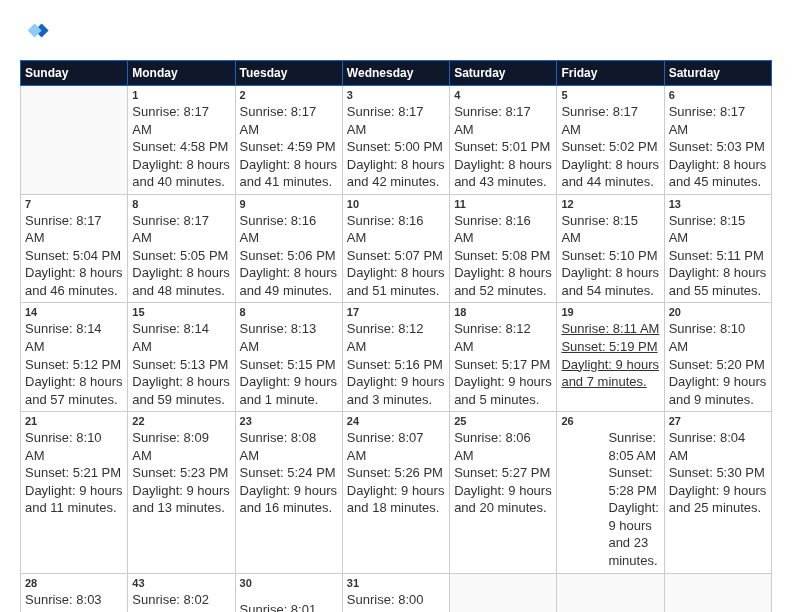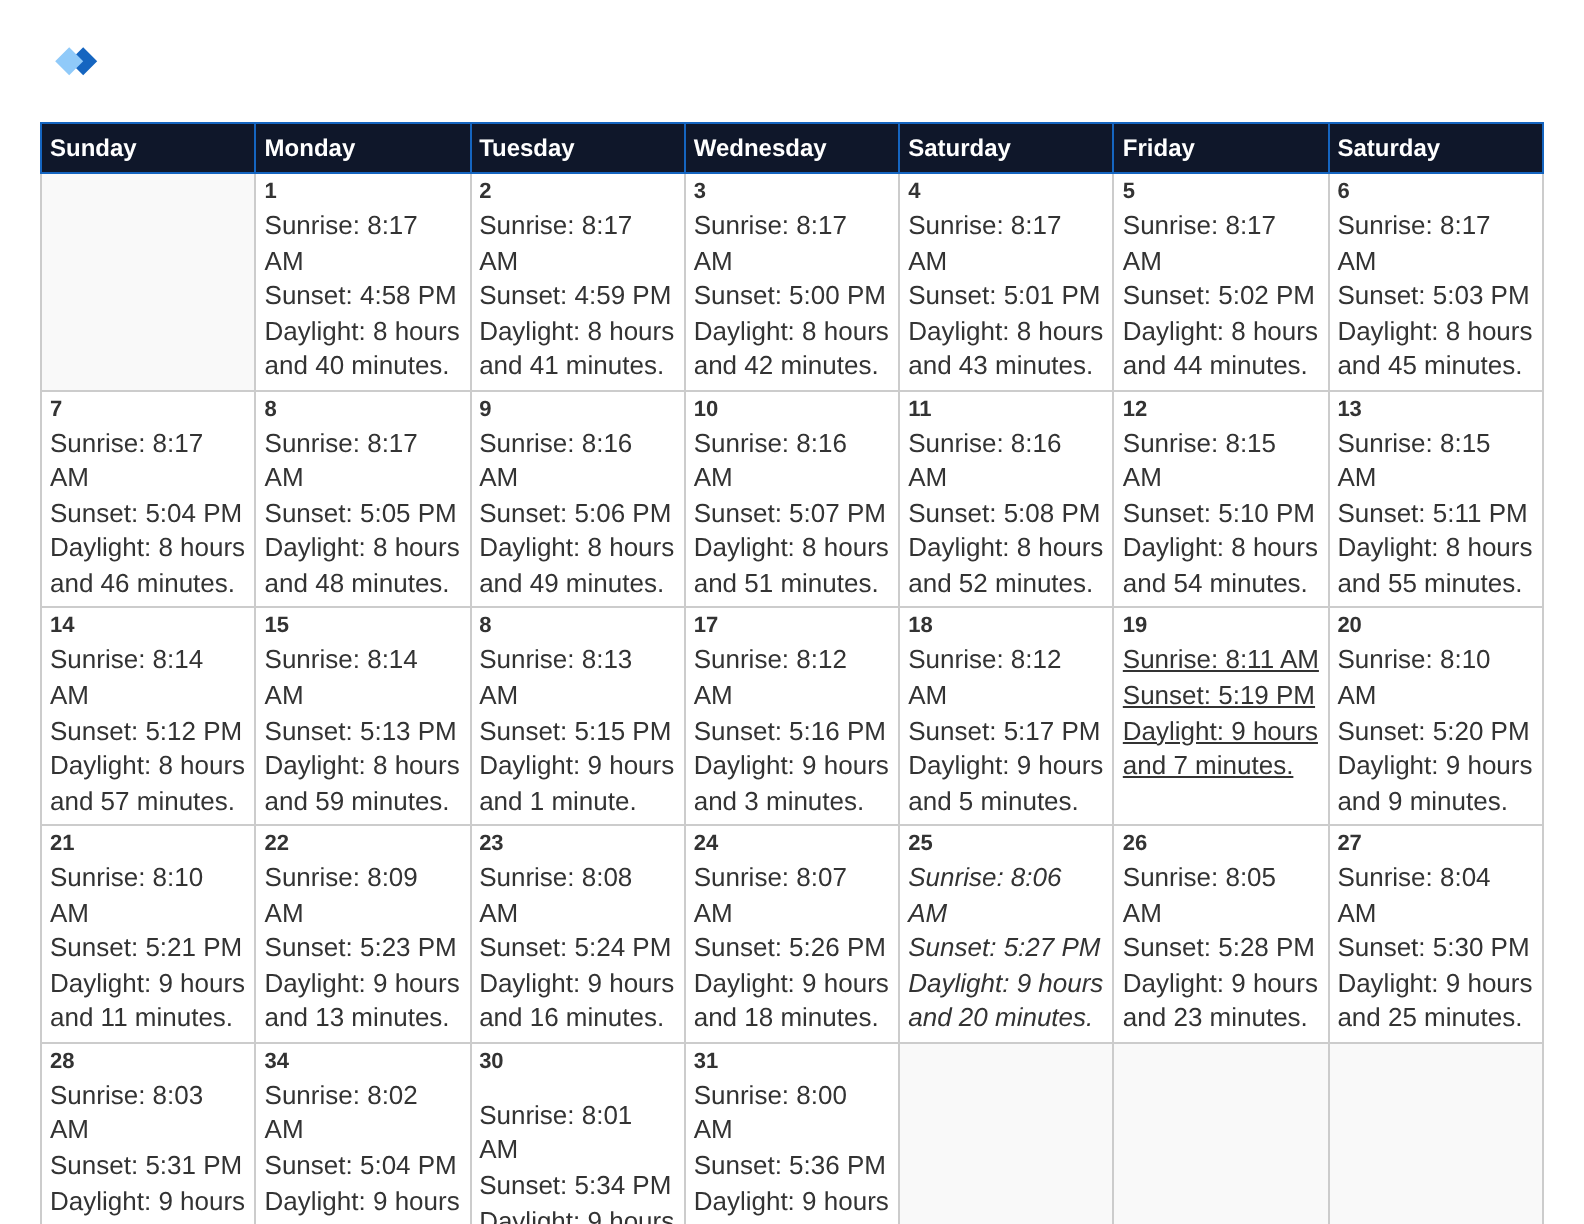--- a/index.html
+++ b/index.html
@@ -304,28 +304,28 @@
           </td>
           <td>
             <span class="day-num">24</span>
             <div class="day-info" style="white-space: pre-line;">Sunrise: 8:07 AM
 Sunset: 5:26 PM
 Daylight: 9 hours
 and 18 minutes.</div>
           </td>
           <td>
             <span class="day-num">25</span>
-            <div class="day-info" style="white-space: pre-line; font-style: italic;">Sunrise: 8:06 AM
+            <div class="day-info" style="white-space: pre-line;">Sunrise: 8:06 AM
 Sunset: 5:27 PM
 Daylight: 9 hours
 and 20 minutes.</div>
           </td>
           <td>
             <span class="day-num">26</span>
-            <div class="day-info" style="white-space: pre-line;">Sunrise: 8:05 AM
+            <div class="day-info" style="white-space: pre-line; margin-left: 47px;">Sunrise: 8:05 AM
 Sunset: 5:28 PM
 Daylight: 9 hours
 and 23 minutes.</div>
           </td>
           <td>
             <span class="day-num">27</span>
             <div class="day-info" style="white-space: pre-line;">Sunrise: 8:04 AM
 Sunset: 5:30 PM
 Daylight: 9 hours
 and 25 minutes.</div>
@@ -333,21 +333,21 @@
         </tr>
         <tr class="last-row">
           <td>
             <span class="day-num">28</span>
             <div class="day-info" style="white-space: pre-line;">Sunrise: 8:03 AM
 Sunset: 5:31 PM
 Daylight: 9 hours
 and 28 minutes.</div>
           </td>
           <td>
-            <span class="day-num">34</span>
+            <span class="day-num">43</span>
             <div class="day-info" style="white-space: pre-line;">Sunrise: 8:02 AM
 Sunset: 5:04 PM
 Daylight: 9 hours
 and 30 minutes.</div>
           </td>
           <td>
             <span class="day-num">30</span>
             <div class="day-info" style="white-space: pre-line; margin-top: 12px;">Sunrise: 8:01 AM
 Sunset: 5:34 PM
 Daylight: 9 hours

